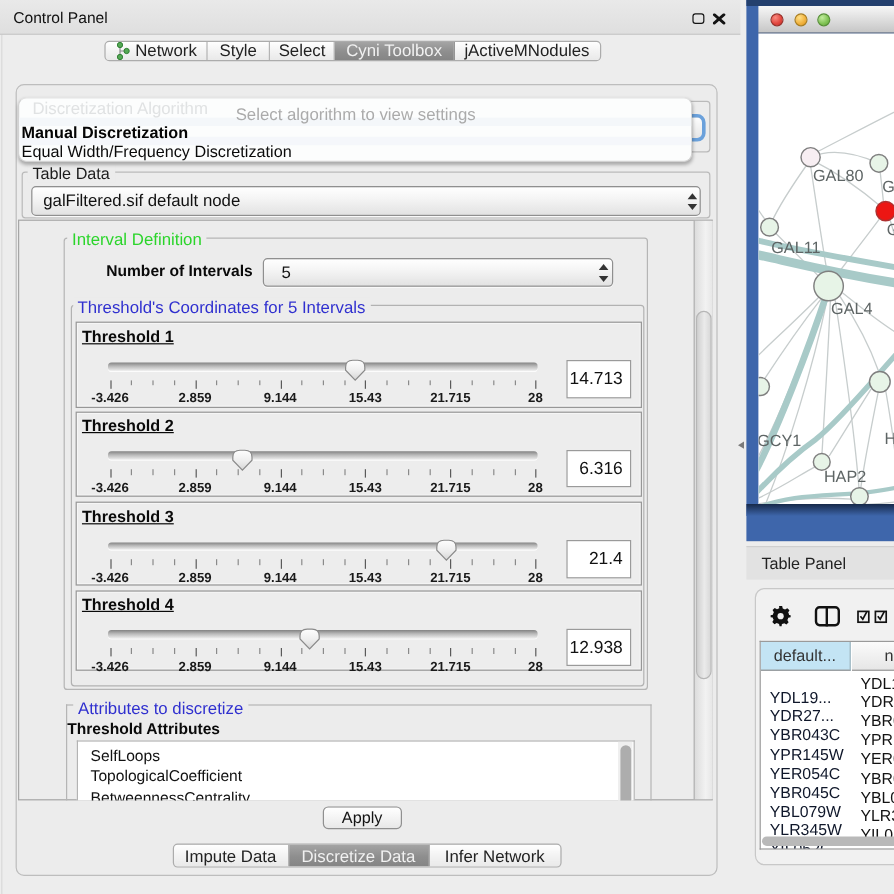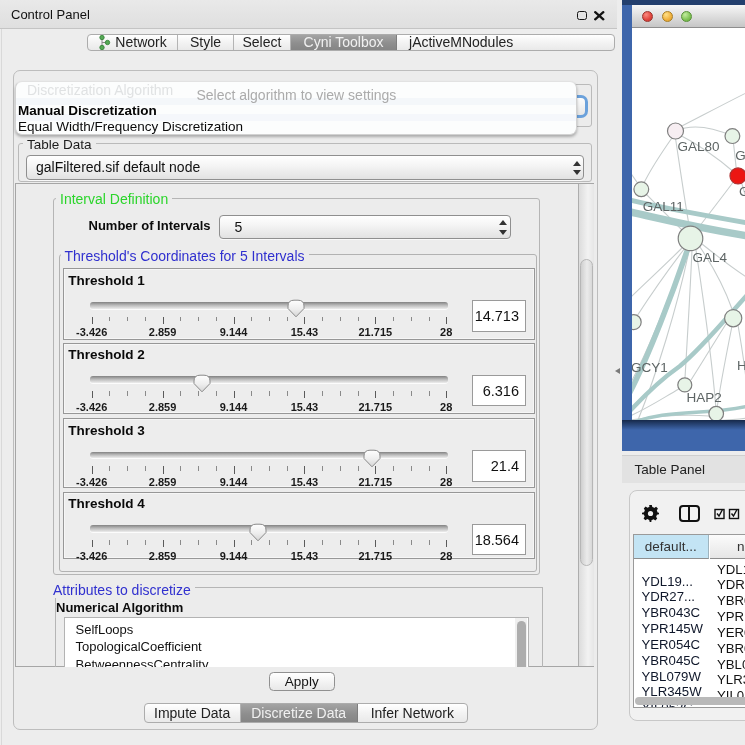--- a/index.html
+++ b/index.html
@@ -10,40 +10,40 @@
 .seg>div:last-child{border-right:none;}
 .seg>div.on{background:linear-gradient(180deg,#A4A4A4 0%,#8E8E8E 55%,#858585 100%);color:#F1F1F1;border-right-color:#7E7E7E;}
 .grp{position:absolute;border:1px solid #BABABA;border-radius:3px;}
 .gtitle{position:absolute;background:#ECECEC;padding:0 4px;white-space:nowrap;}
 .combo{position:absolute;border:1px solid #8F8F8F;border-radius:4px;background:linear-gradient(180deg,#FFFFFF 0%,#F5F5F5 40%,#E2E2E2 100%);box-shadow:0 1px 0 rgba(255,255,255,.7);}
 .combo .ctext{position:absolute;left:9px;top:0;bottom:0;display:flex;align-items:center;font-size:14px;color:#111;}
 .arr{position:absolute;width:0;height:0;border-left:4px solid transparent;border-right:4px solid transparent;}
 .au{border-bottom:5px solid #333;}
 .ad{border-top:5px solid #333;}
 .tbox{position:absolute;border:1px solid #979797;background:#EDEDED;box-shadow:inset 0 0 0 1px #F6F6F6;}
-.ttl{position:absolute;font-weight:bold;font-size:13.5px;color:#0A0A0A;}
+.ttl{position:absolute;font-weight:bold;font-size:13.5px;color:#0A0A0A;text-decoration:underline;}
 .track{position:absolute;height:6.5px;border-radius:3px;background:linear-gradient(180deg,#828282 0%,#B9B9B9 45%,#EDEDED 100%);box-shadow:0 1px 0 rgba(255,255,255,.8);}
 .vbox{position:absolute;width:54.5px;height:31.5px;background:#FFF;border:1px solid #9A9A9A;font-size:14.5px;color:#111;text-align:right;padding-right:6px;line-height:30px;}
 .tick{position:absolute;width:1px;background:#5A5A5A;}
 .tlab{position:absolute;font-size:11px;font-weight:bold;color:#1A1A1A;transform:translateX(-50%);white-space:nowrap;}
 .thumb{position:absolute;width:20px;height:19px;}
 </style></head><body>
 
 <div class="abs" style="left:0.5px;top:29px;width:1px;height:716px;background:#D9D9D9;"></div>
 <div class="abs" style="left:0;top:0;width:617px;height:29px;background:linear-gradient(180deg,#E9E9E9,#DFDFDF);border-bottom:1px solid #C4C4C4;"></div>
 <div class="abs" style="left:11px;top:7px;font-size:13px;color:#111;">Control Panel</div>
 <div class="abs" style="left:577px;top:11px;width:10px;height:8.5px;border:1.6px solid #151515;border-radius:2.5px;"></div>
 <svg class="abs" style="left:594px;top:11px;" width="10.5" height="9.5" viewBox="0 0 10.5 9.5">
     <g stroke="#141414" stroke-width="2.3" stroke-linecap="round">
       <line x1="1.2" y1="1.2" x2="9.3" y2="8.3"></line>
       <line x1="9.3" y1="1.2" x2="1.2" y2="8.3"></line>
     </g>
   </svg>
 
-<div class="seg" style="left:86.7px;top:33.5px;width:528px;height:17.5px;font-size:14px;">
+<div class="seg" style="left:86.7px;top:33.5px;width:414px;height:17.5px;font-size:14px;">
 <div style="width:90.7px;"><svg width="13" height="15" viewBox="0 0 13 15" style="margin-right:4px;">
         <line x1="4" y1="3" x2="4" y2="12" stroke="#8A8A8A" stroke-width="1"></line>
         <line x1="4" y1="7.5" x2="9" y2="7.5" stroke="#8A8A8A" stroke-width="1"></line>
         <circle cx="4" cy="2.5" r="2.2" fill="#55A855" stroke="#2E7D32" stroke-width=".8"></circle>
         <circle cx="9.5" cy="7.5" r="2.2" fill="#55A855" stroke="#2E7D32" stroke-width=".8"></circle>
         <circle cx="4" cy="12.5" r="2.2" fill="#55A855" stroke="#2E7D32" stroke-width=".8"></circle>
       </svg>Network</div>
 <div style="width:55.2px;">Style</div>
 <div style="width:57.8px;">Select</div>
 <div class="on" style="width:105.4px;">Cyni Toolbox</div>
@@ -246,25 +246,25 @@
     <div class="thumb" style="left:184.3px;top:30.2px;"><svg width="20" height="19" viewBox="0 0 20 19">
         <defs>
           <linearGradient id="tg" x1="0" y1="0" x2="0" y2="1">
             <stop offset="0" stop-color="#FEFEFE"></stop>
             <stop offset=".55" stop-color="#EDEDED"></stop>
             <stop offset="1" stop-color="#D5D5D5"></stop>
           </linearGradient>
         </defs>
         <path d="M2,7 Q2,1.2 8,1.2 L12,1.2 Q18,1.2 18,7 L18,9.5 L10,17.8 L2,9.5 Z" fill="url(#tg)" stroke="#8A8A8A" stroke-width="1"></path>
       </svg></div>
-    <div class="vbox" style="left:407.5px;top:31px;">18.564</div>
+    <div class="vbox" style="left:407.5px;top:31px;">12.938</div>
   </div>
 <div class="abs" style="left:55px;top:586.5px;width:488px;height:80px;border:1px solid #B5B5B5;border-bottom:none;"></div>
-<div class="gtitle" style="left:49px;top:581.5px;font-size:14px;color:#3030CF;">Attributes to discretize</div>
-<div class="abs" style="left:56px;top:599.5px;font-size:13px;font-weight:bold;color:#0A0A0A;">Numerical Algorithm</div>
+<div class="gtitle" style="left:61px;top:581.5px;font-size:14px;color:#3030CF;">Attributes to discretize</div>
+<div class="abs" style="left:56px;top:599.5px;font-size:13px;font-weight:bold;color:#0A0A0A;">Threshold Attributes</div>
 <div class="abs" style="left:63.5px;top:616.5px;width:465px;height:50px;background:#FFF;border:1px solid #B3B3B3;border-bottom:none;overflow:hidden;">
  <div style="position:absolute;left:11px;top:3px;font-size:13px;color:#111;line-height:17.5px;">SelfLoops<br>TopologicalCoefficient<br>BetweennessCentrality</div>
  <div style="position:absolute;right:0.5px;top:0;width:12px;height:60px;background:#EFEFEF;"></div>
  <div style="position:absolute;right:1.5px;top:3.5px;width:9.5px;height:60px;background:#ADADAD;border-radius:5px;"></div>
 </div>
 
 <div class="abs" style="left:269px;top:672px;width:65.5px;height:19px;border:1px solid #909090;border-radius:4.5px;background:linear-gradient(180deg,#FFFFFF 0%,#F4F4F4 50%,#E8E8E8 100%);text-align:center;line-height:17px;font-size:13.5px;color:#141414;">Apply</div>
 <div class="seg" style="left:143.6px;top:703px;width:324.3px;height:19.5px;font-size:14px;">
  <div style="width:96.7px;">Impute Data</div>
  <div class="on" style="width:117.7px;text-align:center;">Discretize Data</div>

